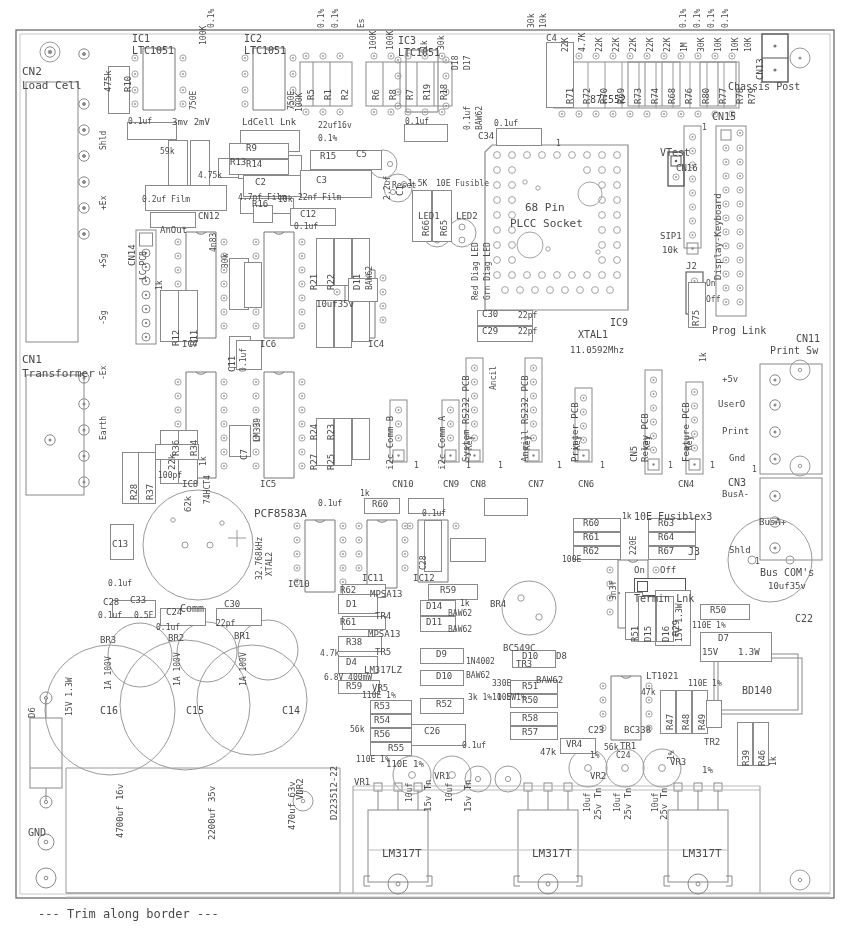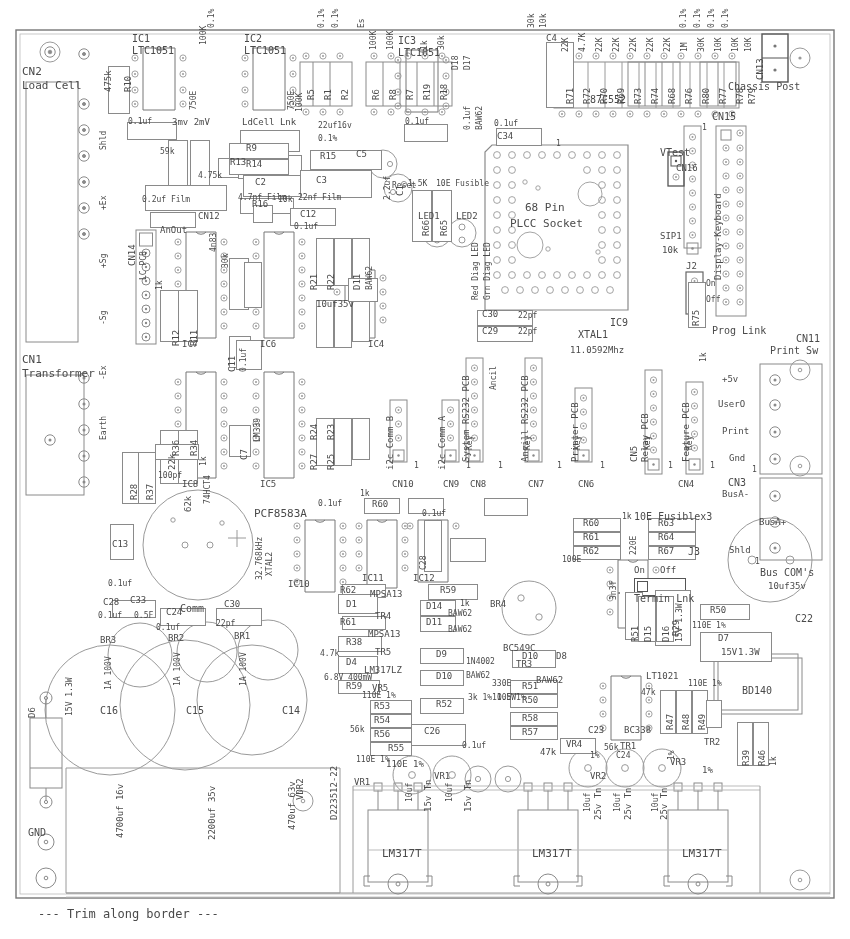--- a/index.html
+++ b/index.html
@@ -911,21 +911,21 @@
   <div class="t s9" style="left:356px;top:150px">C5</div>
   <div class="t s8 vert" style="left:384px;top:200px">2.2uf</div>
   <div class="t s9 vert" style="left:396px;top:196px">C1</div>
   <div class="t s8" style="left:405px;top:118px">0.1uf</div>
   <div class="t s9" style="left:546px;top:34px">C4</div>
   <div class="t s8 vert" style="left:476px;top:130px">BAW62</div>
   <div class="t s8 vert" style="left:464px;top:130px">0.1uf</div>
   <div class="t s8 vert" style="left:452px;top:70px">D18</div>
   <div class="t s8 vert" style="left:464px;top:70px">D17</div>
   <div class="t s8" style="left:494px;top:120px">0.1uf</div>
-  <div class="t s9" style="left:497px;top:132px">C34</div>
+  <div class="t s9" style="left:478px;top:132px">C34</div>
   <div class="t s8" style="left:556px;top:140px">1</div>
 
   <div class="t s9" style="left:198px;top:212px">CN12</div>
   <div class="t s9" style="left:160px;top:226px">AnOut</div>
   <div class="t s8 vert" style="left:140px;top:280px">LC PCB</div>
   <div class="t s9 vert" style="left:128px;top:266px">CN14</div>
   <div class="t s8 vert" style="left:156px;top:290px">1k</div>
   <div class="t s9 vert" style="left:172px;top:346px">R12</div>
   <div class="t s9 vert" style="left:190px;top:346px">R11</div>
   <div class="t s8 vert" style="left:200px;top:466px">1k</div>
@@ -1053,21 +1053,21 @@
   <div class="t s8 vert" style="left:630px;top:555px">220E</div>
   <div class="t s8" style="left:562px;top:556px">100E</div>
 
   <div class="t s9" style="left:634px;top:566px">On</div>
   <div class="t s9" style="left:660px;top:566px">Off</div>
   <div class="t s10" style="left:688px;top:547px">J3</div>
   <div class="t s10" style="left:634px;top:594px">Termin Lnk</div>
   <div class="t s9" style="left:710px;top:606px">R50</div>
   <div class="t s8" style="left:692px;top:622px">110E 1%</div>
   <div class="t s9" style="left:718px;top:634px">D7</div>
-  <div class="t s9" style="left:721px;top:648px">15V</div>
+  <div class="t s9" style="left:702px;top:648px">15V</div>
   <div class="t s9" style="left:738px;top:648px">1.3W</div>
   <div class="t s10" style="left:742px;top:686px">BD140</div>
   <div class="t s8" style="left:641px;top:689px">47k</div>
   <div class="t s9 vert" style="left:666px;top:730px">R47</div>
   <div class="t s9 vert" style="left:682px;top:730px">R48</div>
   <div class="t s9 vert" style="left:698px;top:730px">R49</div>
   <div class="t s8" style="left:688px;top:680px">110E 1%</div>
   <div class="t s9" style="left:704px;top:738px">TR2</div>
   <div class="t s9" style="left:620px;top:742px">TR1</div>
   <div class="t s9" style="left:624px;top:726px">BC338</div>

